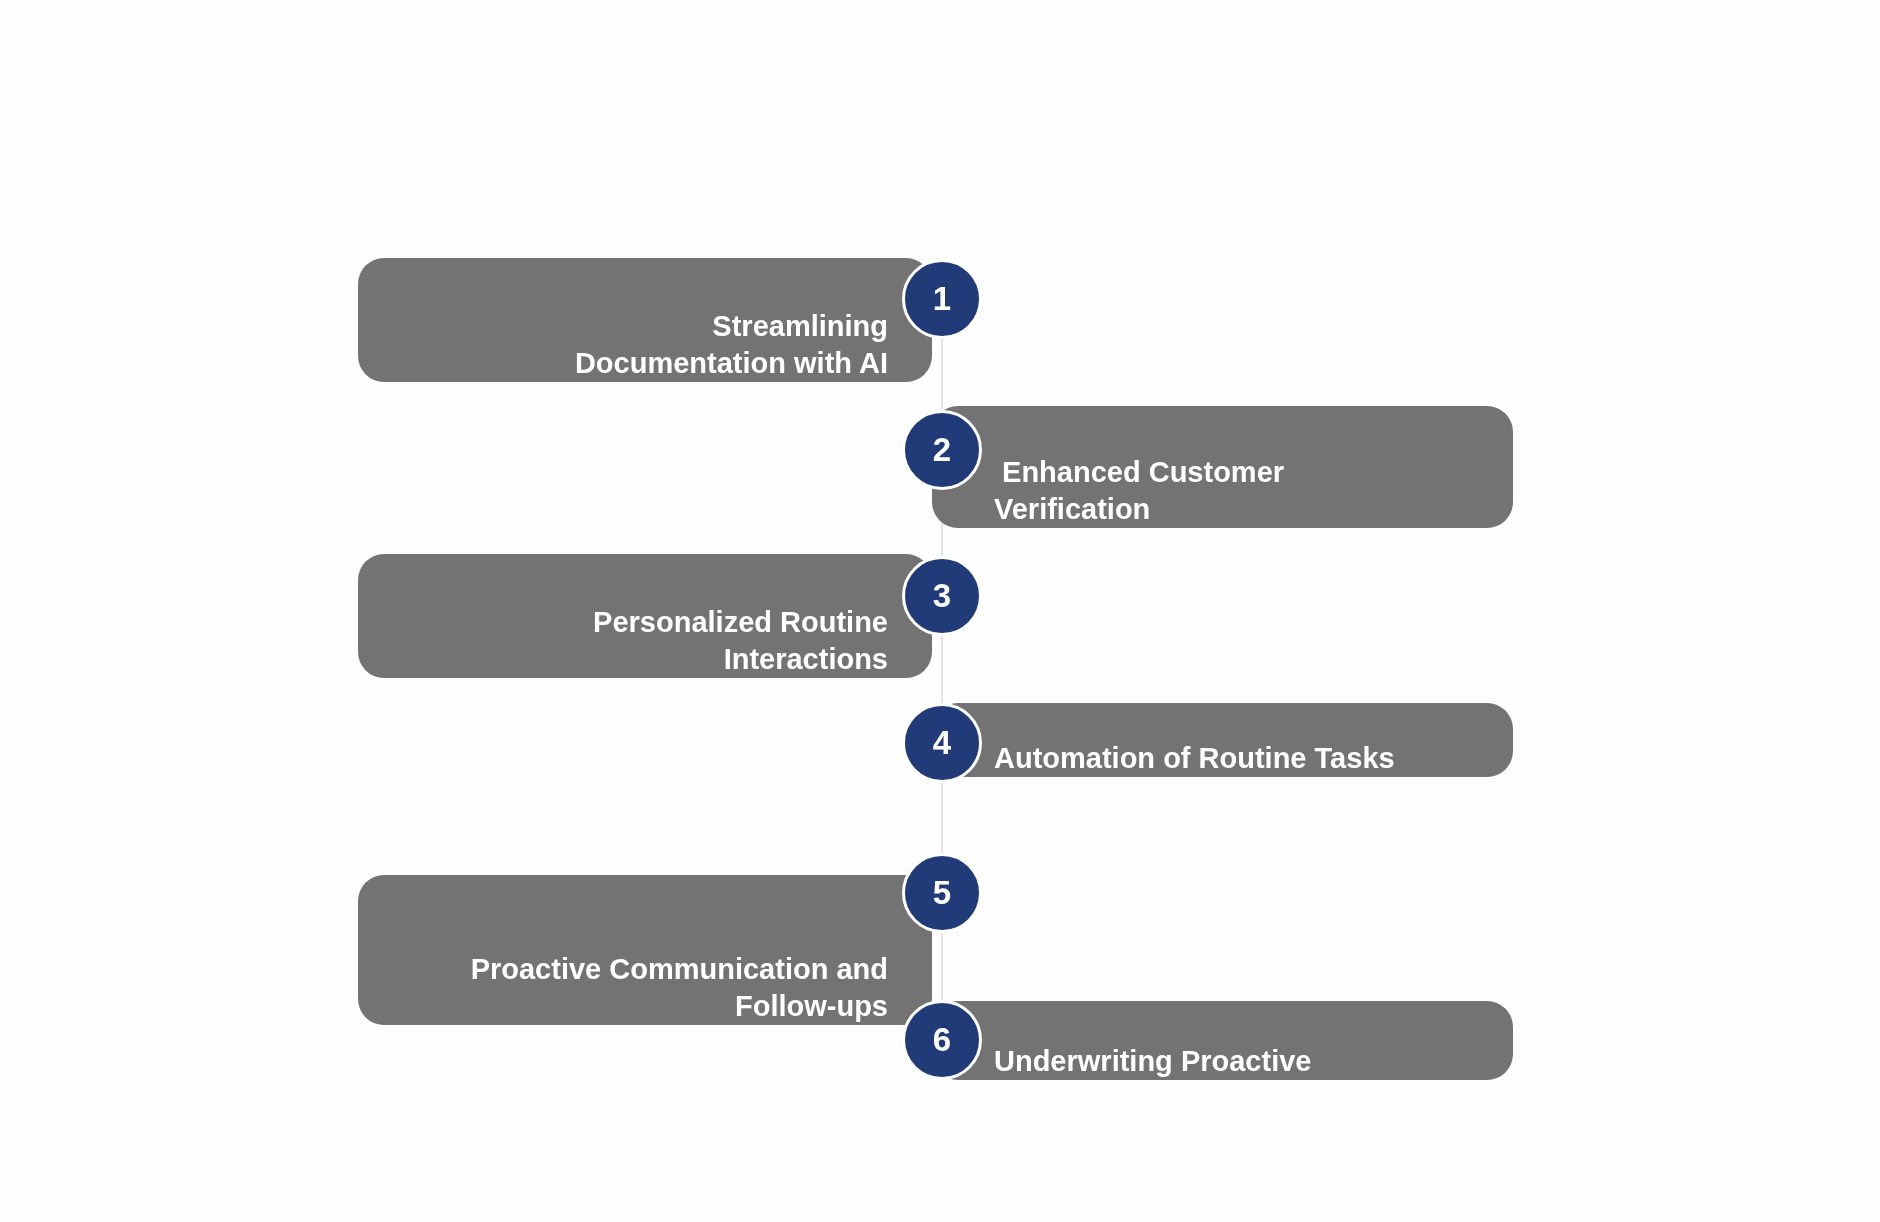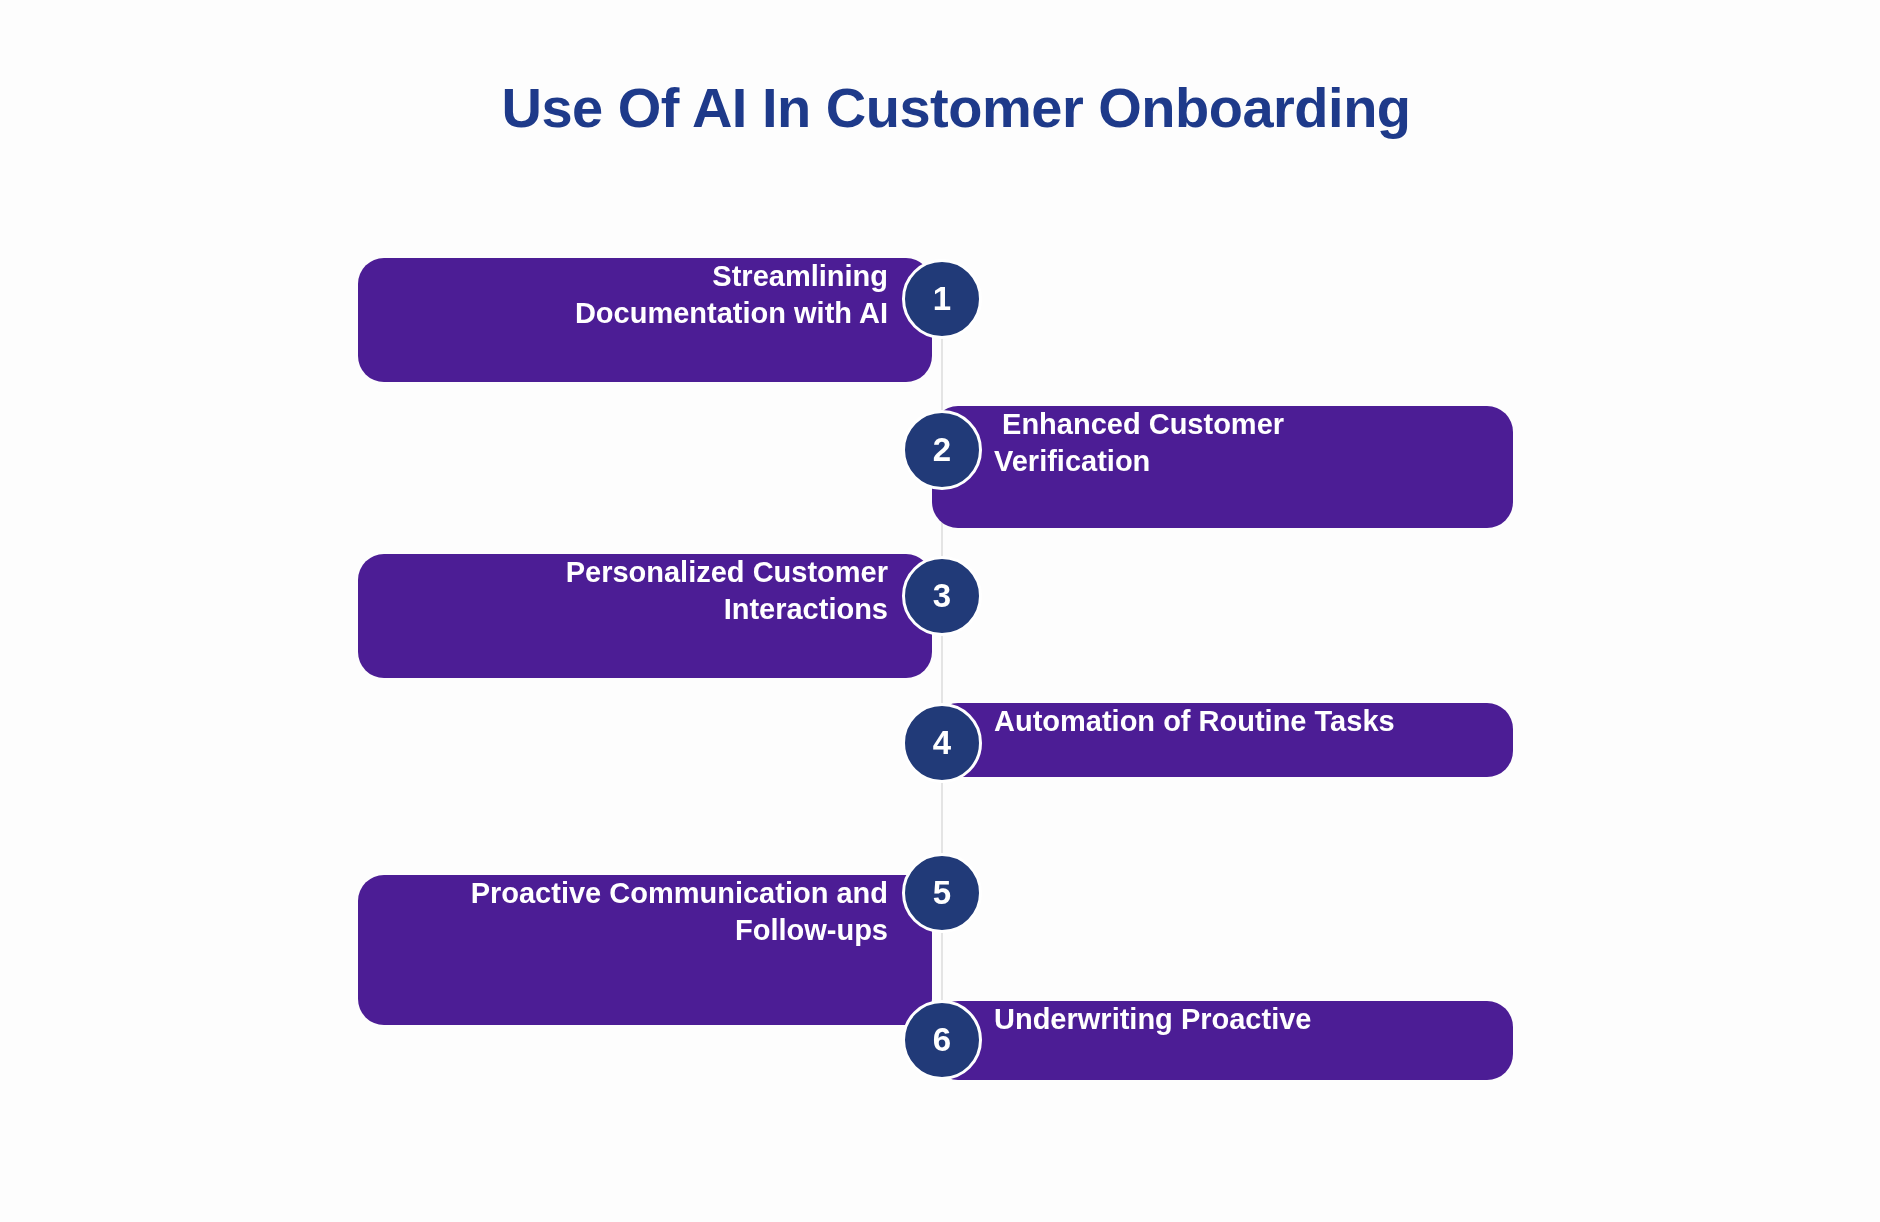--- a/index.html
+++ b/index.html
@@ -35,24 +35,24 @@
     top: 300px;
     width: 2px;
     height: 740px;
     background: #e4e4e4;
     z-index: 0;
   }
   .step { display: contents; }
   .box {
     position: absolute;
     box-sizing: border-box;
-    background: #4c1d95;
+    background: #737373;
     border-radius: 26px;
     display: flex;
-    align-items: flex-start;
+    align-items: flex-end;
     color: #ffffff;
     font-weight: bold;
     font-size: 29px;
     line-height: 37px;
     z-index: 1;
   }
   .label { white-space: pre-wrap; }
   .left .box {
     left: 358px;
     width: 574px;
@@ -89,21 +89,20 @@
   .s3 .box { top: 554px;  height: 124px; } .s3 .badge { top: 556px; }
   .s4 .box { top: 703px;  height: 74px;  } .s4 .badge { top: 703px; }
   .s5 .box { top: 875px;  height: 150px; } .s5 .badge { top: 853px; }
   .s6 .box { top: 1001px; height: 79px;  } .s6 .badge { top: 1000px; }
 </style>
 </head>
 <body>
 
 <div class="canvas">
 
-  <h1 class="title">Use Of AI In Customer Onboarding</h1>
 
   <div class="connector"></div>
 
   <section class="step s1 left">
     <div class="box">
       <span class="label">Streamlining
 Documentation with AI</span>
     </div>
     <div class="badge">
       <span>1</span>
@@ -115,21 +114,21 @@
       <span class="label"> Enhanced Customer
 Verification</span>
     </div>
     <div class="badge">
       <span>2</span>
     </div>
   </section>
 
   <section class="step s3 left">
     <div class="box">
-      <span class="label">Personalized Customer
+      <span class="label">Personalized Routine
 Interactions</span>
     </div>
     <div class="badge">
       <span>3</span>
     </div>
   </section>
 
   <section class="step s4 right">
     <div class="box">
       <span class="label">Automation of Routine Tasks</span>

